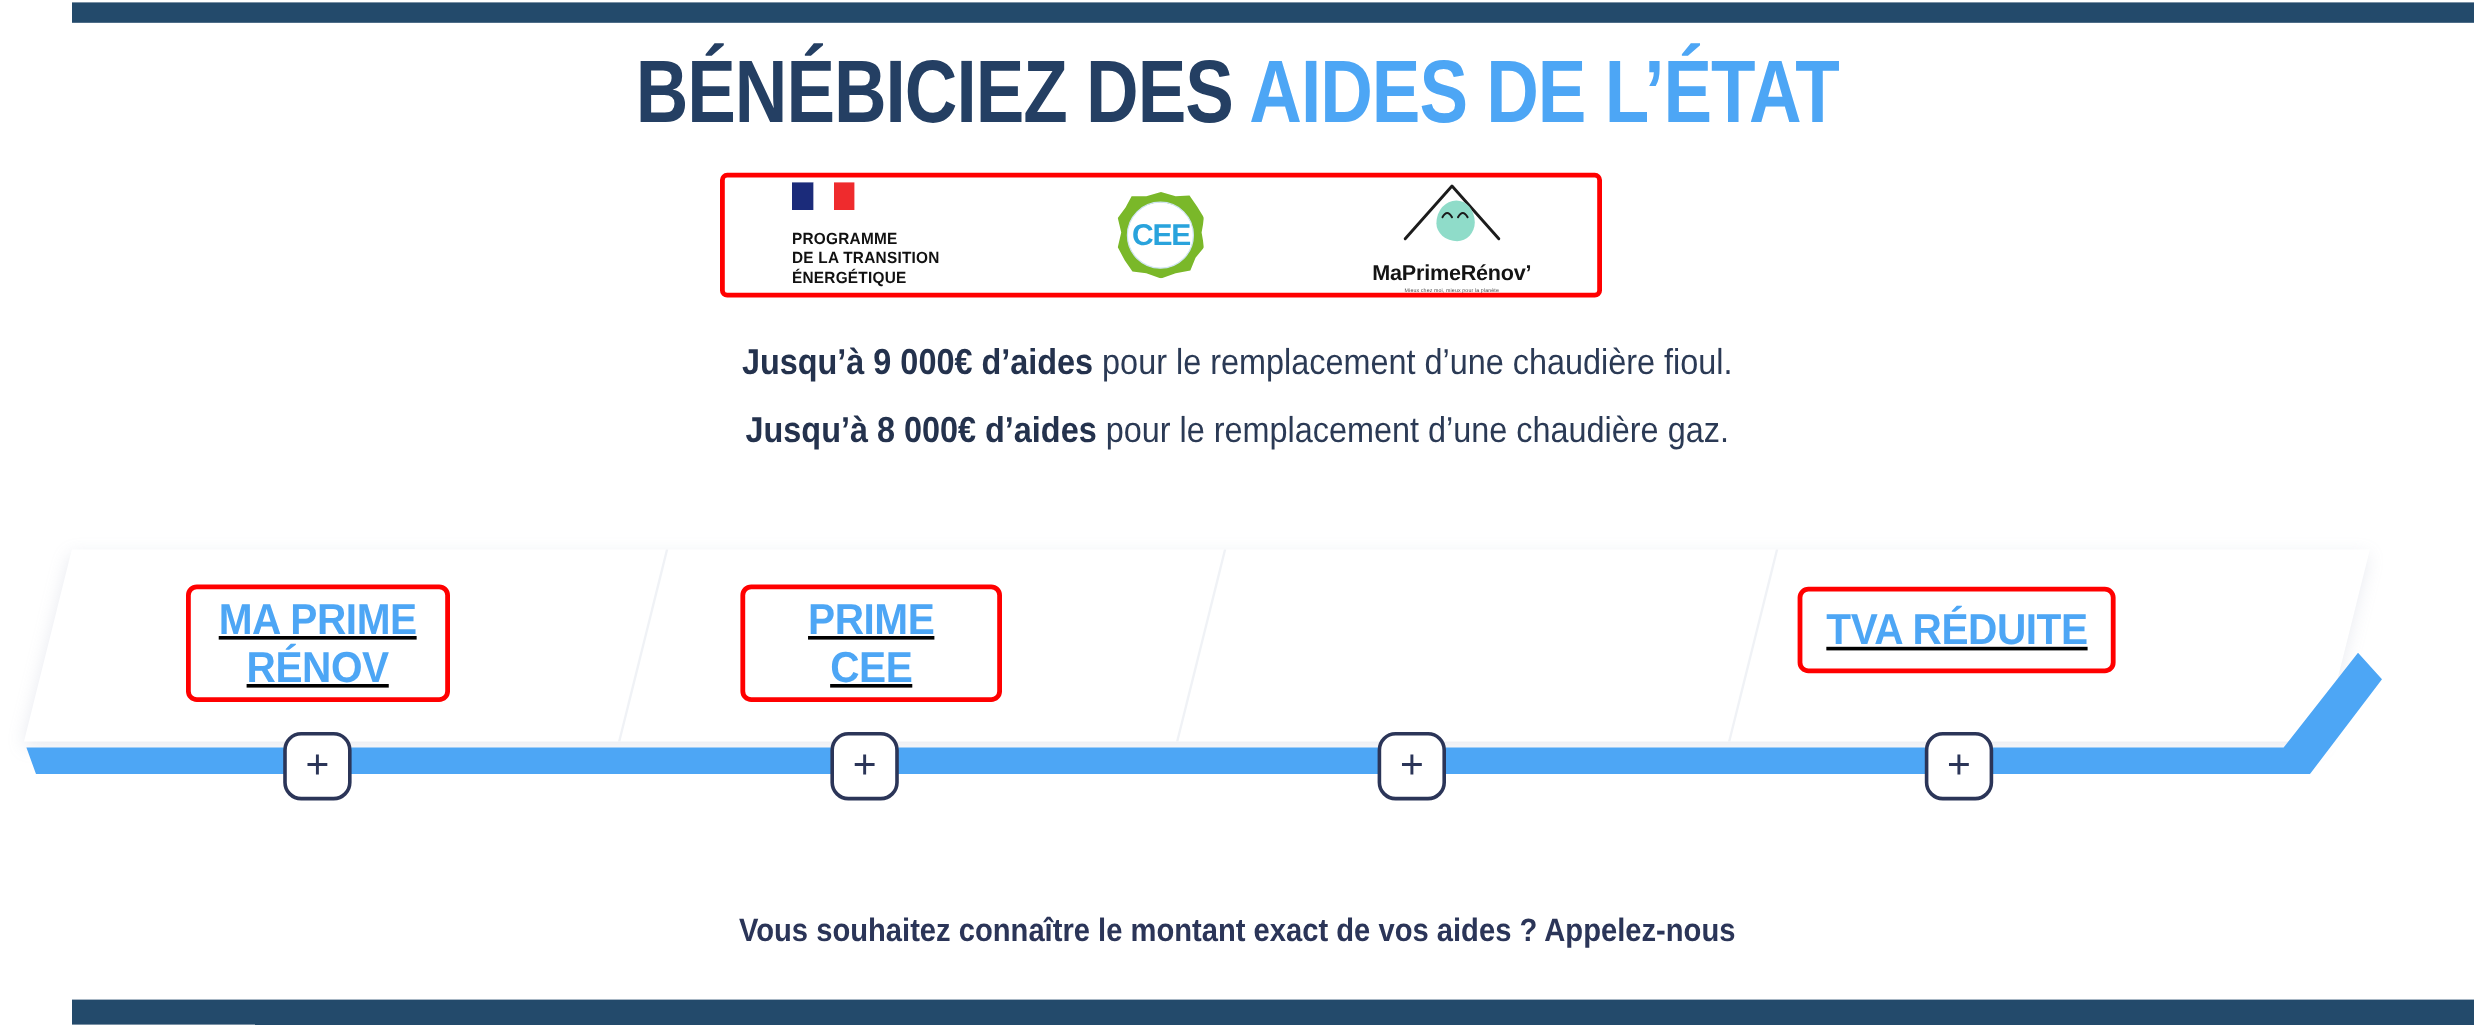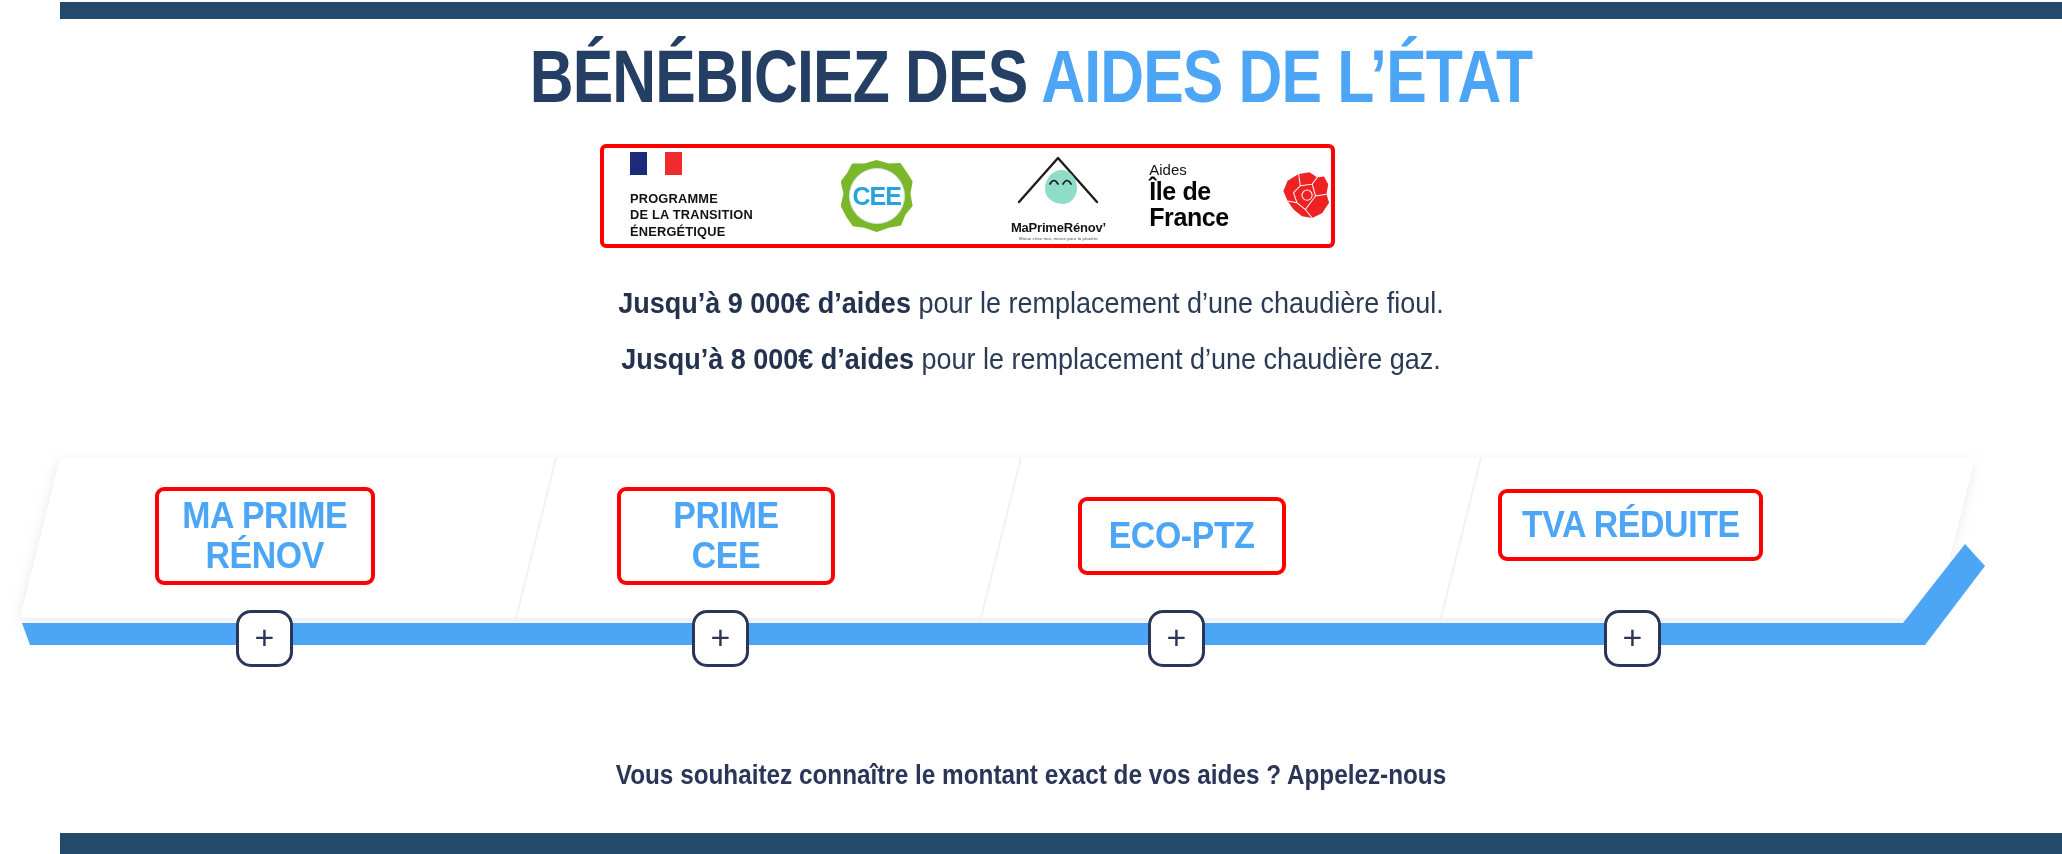--- a/index.html
+++ b/index.html
@@ -83,21 +83,21 @@
   
   .lg-mpr{display:flex;flex-direction:column;align-items:center;}
   .mpr-art{position:relative;width:86px;height:52px;}
   .mpr-roof{position:absolute;left:0;top:0;width:86px;height:52px;}
   .mpr-blob{
     position:absolute;left:30px;top:18px;width:32px;height:34px;
     background:#8fdcc9;border-radius:52% 48% 46% 54%/56% 54% 46% 44%;
   }
   .mpr-eyes{position:absolute;left:34px;top:25px;width:24px;height:9px;}
   .mpr-name{
-    font-size:13px;font-weight:bold;color:#141414;letter-spacing:-.2px;
+    font-size:18px;font-weight:bold;color:#141414;letter-spacing:-.2px;
     margin-top:16px;
   }
   .mpr-tag{
     font-size:4.4px;color:#4a4a4a;margin-top:1px;letter-spacing:.1px;
   }
 
   
   .lg-idf{display:flex;align-items:center;gap:6px;}
   .idf-txt{text-align:left;line-height:1.05;}
   .idf-small{font-size:15px;color:#111111;}
@@ -131,20 +131,21 @@
   .arrow{position:absolute;left:0;top:0;width:2062px;height:230px;}
 
   .card{
     position:absolute;
     background:#ffffff;
     border:4px solid #ff0000;
     border-radius:9px;
     box-sizing:border-box;
     display:flex;align-items:center;justify-content:center;
     text-align:center;
+    text-decoration:underline;
   }
   .card span{
     color:#4da6f5;font-weight:bold;font-size:36px;line-height:1.12;
     letter-spacing:-.4px;
     transform:scaleX(.94);
   }
 
   .plus{
     position:absolute;
     width:57px;height:57px;
@@ -210,35 +211,20 @@
         <svg class="mpr-eyes" viewBox="0 0 24 9">
           <path d="M1 7 Q5 0 9 7" fill="none" stroke="#1b1b1b" stroke-width="1.7" stroke-linecap="round"></path>
           <path d="M14 7 Q18 0 22 7" fill="none" stroke="#1b1b1b" stroke-width="1.7" stroke-linecap="round"></path>
         </svg>
       </div>
       <div class="mpr-name">MaPrimeRénov’</div>
       <div class="mpr-tag">Mieux chez moi, mieux pour la planète</div>
     </div>
   </div>
 
-  <div class="logo-cell">
-    <div class="lg-idf">
-      <div class="idf-txt">
-        <div class="idf-small">Aides</div>
-        <div class="idf-big">Île de France</div>
-      </div>
-      <svg class="idf-map" viewBox="0 0 60 56">
-        <path d="M22 2 L35 0 L44 6 L52 5 L57 14 L55 26 L58 36 L50 48 L38 54 L26 52
-                 L16 44 L9 34 L4 22 L9 10 Z" fill="#ee2222"></path>
-        <path d="M22 2 L24 16 L16 24 L20 36 L30 44 M24 16 L38 14 L44 6 M38 14 L42 28 L30 44
-                 M42 28 L55 26 M30 44 L38 54 M20 36 L9 34" fill="none" stroke="#ffffff" stroke-width="1.2"></path>
-        <circle cx="32" cy="27" r="6" fill="none" stroke="#ffffff" stroke-width="1.2"></circle>
-      </svg>
-    </div>
-  </div>
 </div>
 
 <div class="benefit benefit-1">
   <b>Jusqu’à 9 000€ d’aides</b><span> pour le remplacement d’une chaudière fioul.</span>
 </div>
 <div class="benefit benefit-2">
   <b>Jusqu’à 8 000€ d’aides</b><span> pour le remplacement d’une chaudière gaz.</span>
 </div>
 
 <div class="band">
@@ -266,23 +252,20 @@
   <div class="card" style="left:617px;top:487px;width:218px;height:98px;margin-top:-440px;">
     <span>
       <span>PRIME</span><br>
       <span>CEE</span>
     </span>
   </div>
   <div class="plus" style="left:692px;top:610px;margin-top:-440px;">
     <span>+</span>
   </div>
 
-  <div class="card" style="left:1078px;top:497px;width:208px;height:78px;margin-top:-440px;">
-    <span>ECO-PTZ</span>
-  </div>
   <div class="plus" style="left:1148px;top:610px;margin-top:-440px;">
     <span>+</span>
   </div>
 
   <div class="card" style="left:1498px;top:489px;width:265px;height:72px;margin-top:-440px;">
     <span>TVA RÉDUITE</span>
   </div>
   <div class="plus" style="left:1604px;top:610px;margin-top:-440px;">
     <span>+</span>
   </div>

